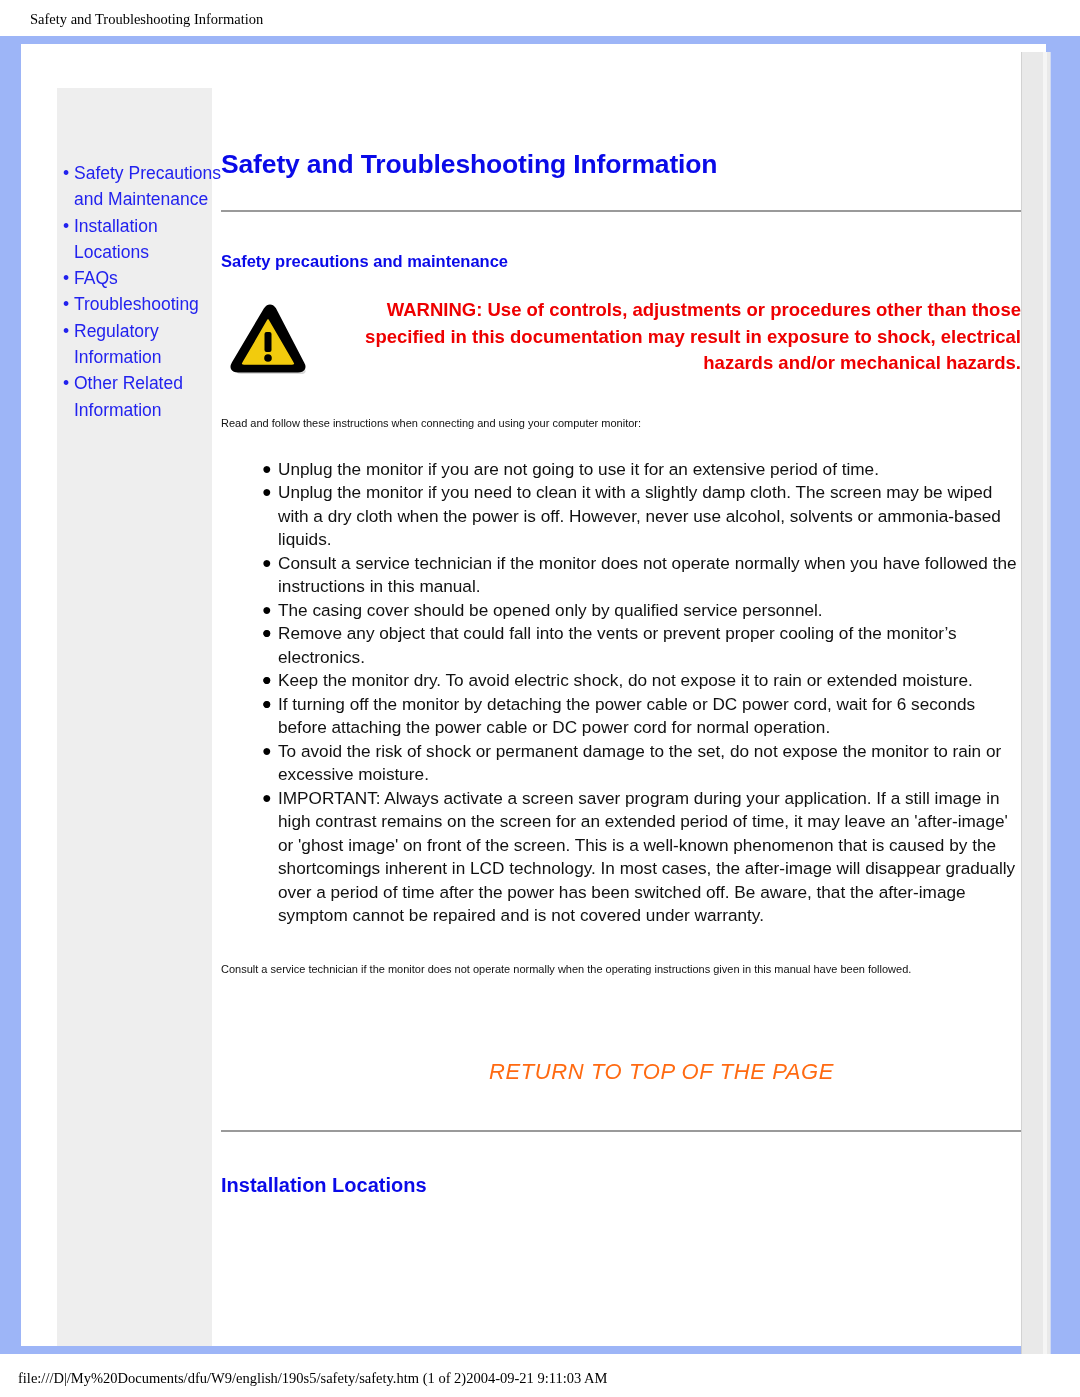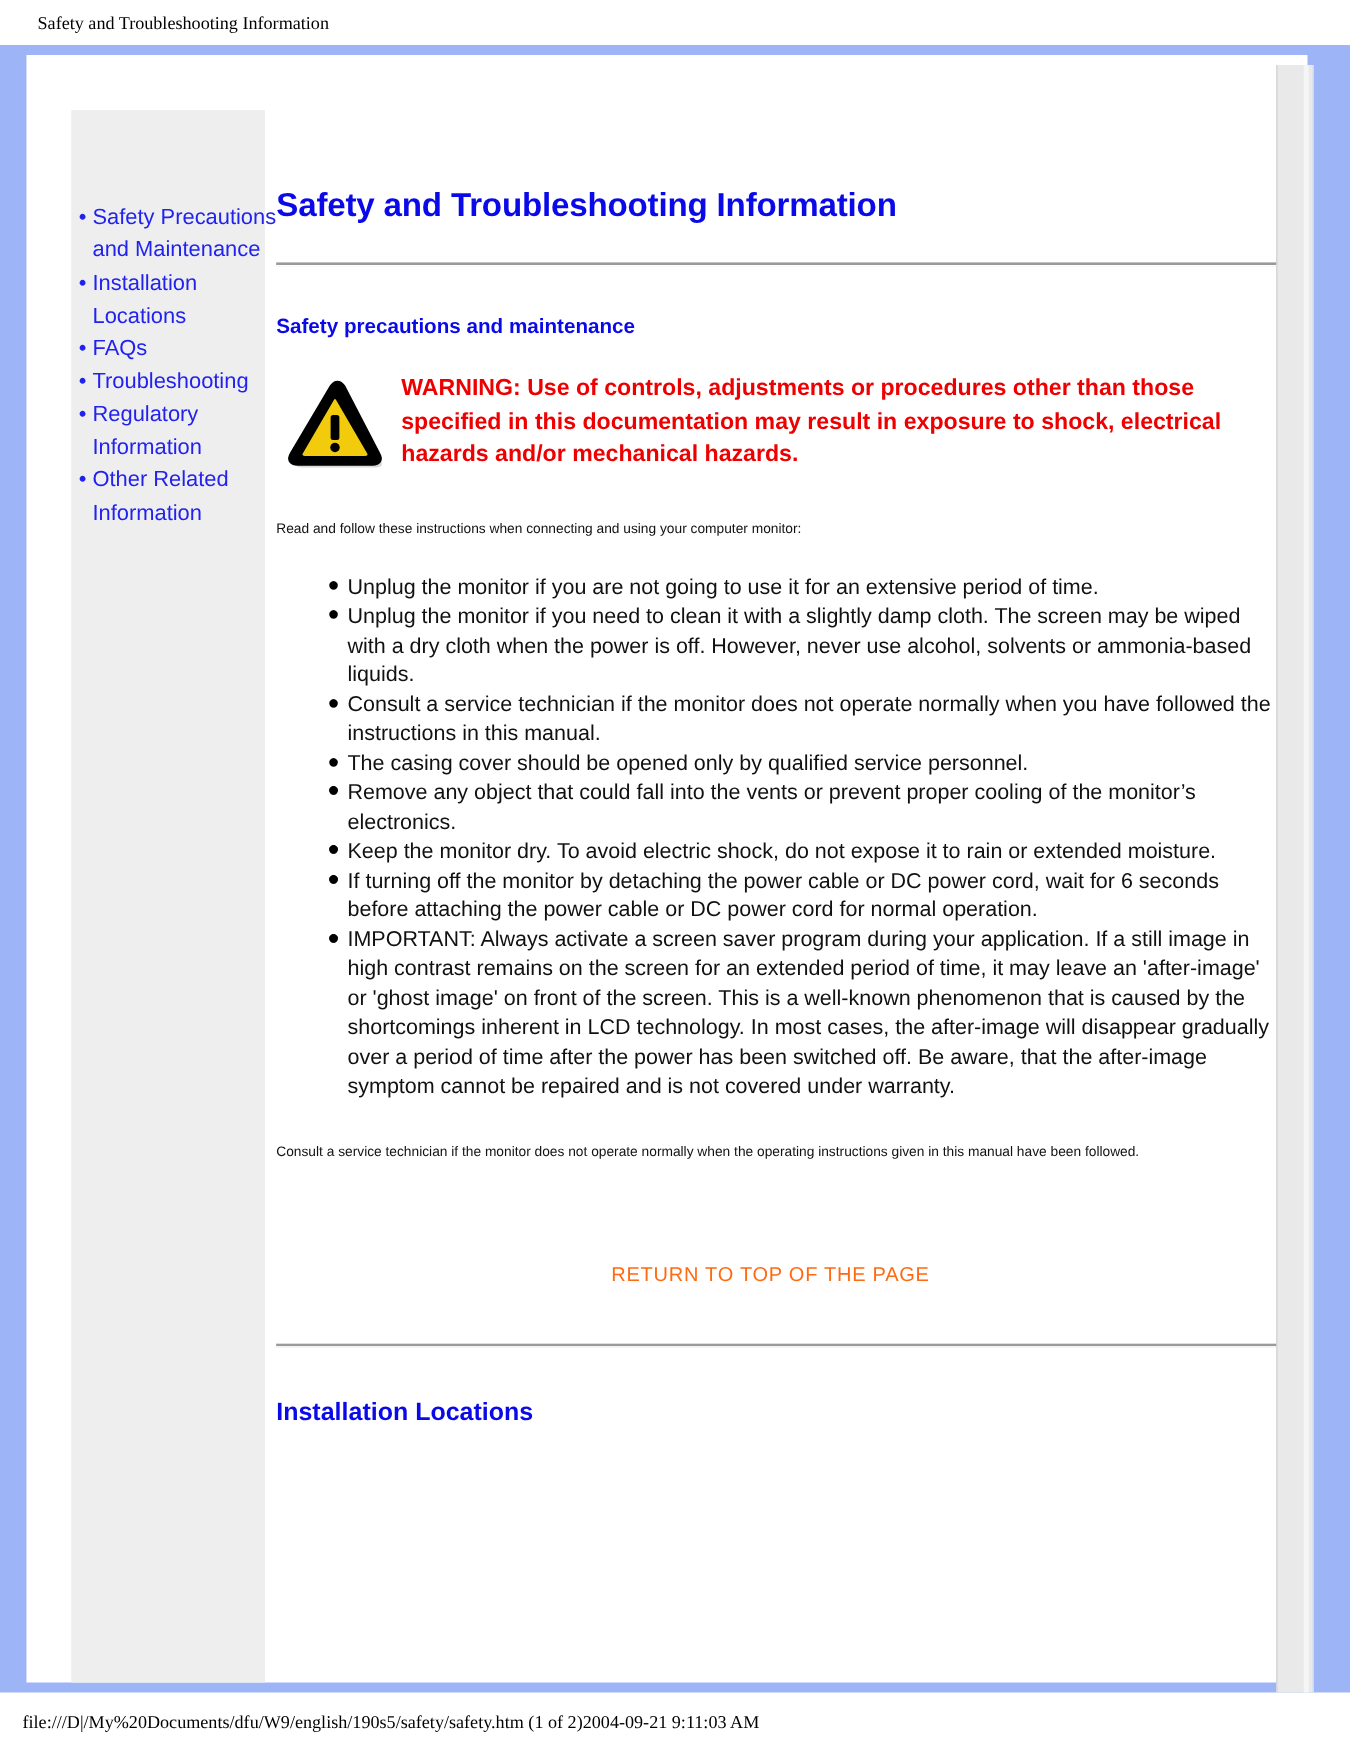--- a/index.html
+++ b/index.html
@@ -162,22 +162,23 @@
     font-size: 16.5px;
     font-weight: bold;
     color: #0a0ae8;
     margin: 38px 0 0 0;
     line-height: 20px;
   }
 
   
   #warning-block {
     position: relative;
-    margin: 26px 12px 0 0;
+    margin: 26px 0 0 0;
     min-height: 86px;
+    text-align: right;
   }
   #warning-icon {
     position: absolute;
     left: 6px;
     top: 6px;
     width: 82px;
     height: 76px;
   }
   #warning-text {
     margin: 0 0 0 100px;
@@ -220,26 +221,27 @@
     line-height: 23.5px;
     color: #000000;
   }
 
   #closing-paragraph { margin-top: 30px; }
 
   #return-to-top {
     margin: 78px 0 0 0;
     text-align: left;
     padding-left: 268px;
-    font-size: 16px;
+    font-size: 22px;
     letter-spacing: 0.6px;
     color: #ff6a11;
     cursor: pointer;
     text-decoration: none;
     font-stretch: condensed;
+    font-style: italic;
   }
 
   #bottom-rule { margin-top: 45px; }
 
   #installation-heading {
     font-size: 20px;
     font-weight: bold;
     color: #0a0ae8;
     margin: 40px 0 0 0;
     line-height: 24px;
@@ -341,20 +343,21 @@
         </li>
         <li>
           <span class="li-bullet">●</span>
         </li>
         <li>
           <span class="li-bullet">●</span>
           <span>If turning off the monitor by detaching the power cable or DC power cord, wait for 6 seconds before attaching the power cable or DC power cord for normal operation.</span>
         </li>
         <li>
           <span class="li-bullet">●</span>
+          <span>To avoid the risk of shock or permanent damage to the set, do not expose the monitor to rain or excessive moisture.</span>
         </li>
         <li>
           <span class="li-bullet">●</span>
           <span>IMPORTANT: Always activate a screen saver program during your application. If a still image in high contrast remains on the screen for an extended period of time, it may leave an 'after-image' or 'ghost image' on front of the screen. This is a well-known phenomenon that is caused by the shortcomings inherent in LCD technology. In most cases, the after-image will disappear gradually over a period of time after the power has been switched off. Be aware, that the after-image symptom cannot be repaired and is not covered under warranty.</span>
         </li>
       </ul>
 
       <p id="closing-paragraph" class="body-text">Consult a service technician if the monitor does not operate normally when the operating instructions given in this manual have been followed.</p>
 
       <div id="return-to-top">RETURN TO TOP OF THE PAGE</div>

